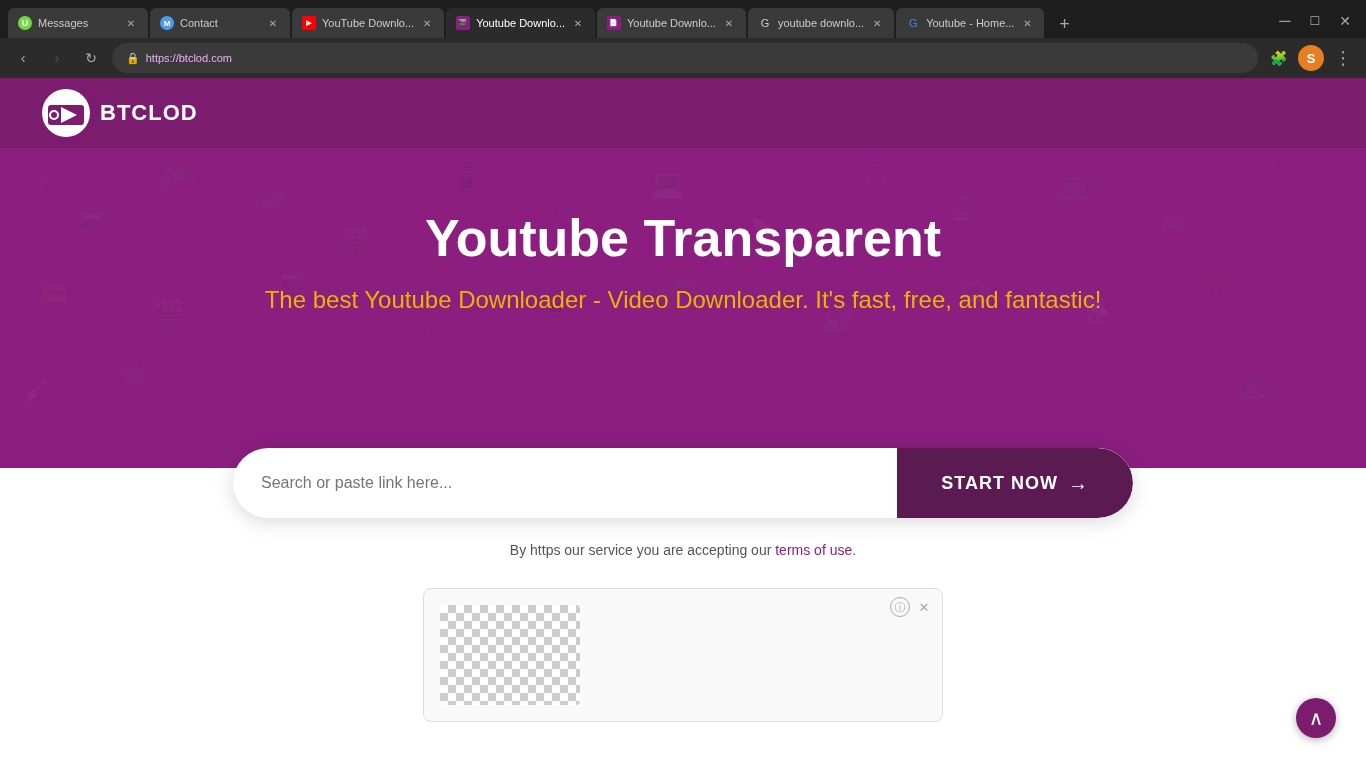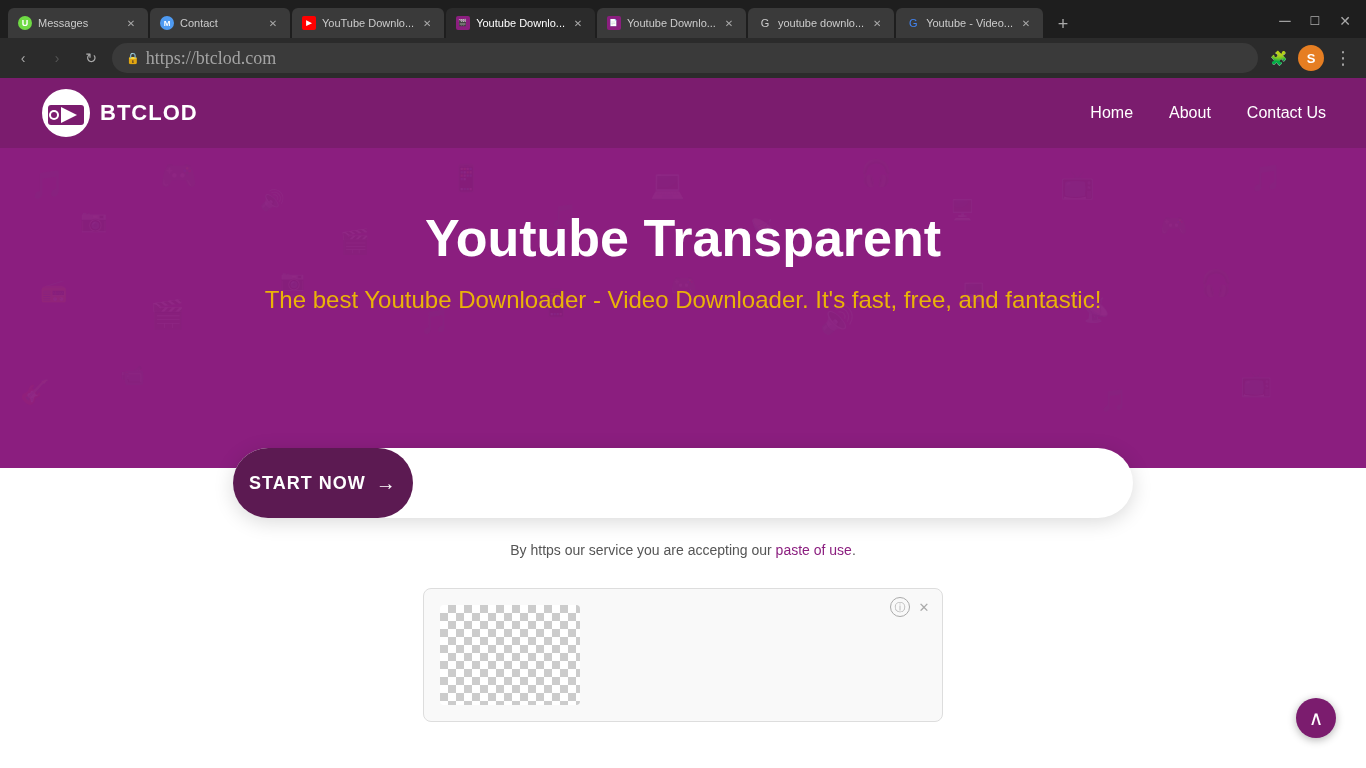--- a/index.html
+++ b/index.html
@@ -88,21 +88,21 @@
       border-radius: 20px;
       padding: 4px 14px;
       color: #fff;
       font-size: 13px;
       display: flex;
       align-items: center;
       gap: 6px;
       height: 30px;
     }
     .address-bar .lock-icon { color: #aaa; font-size: 11px; }
-    .address-text { color: #a3a3a3; font-size: 18px; font-family: Liberation Serif, serif; }
+    .address-text { color: #f0abfc; font-size: 11px; }
     .toolbar-right {
       display: flex; align-items: center; gap: 6px;
     }
     .toolbar-btn {
       width: 26px; height: 26px;
       display: flex; align-items: center; justify-content: center;
       border-radius: 50%; cursor: pointer; color: #aaa; font-size: 14px;
     }
     .profile-btn {
       width: 26px; height: 26px;
@@ -211,21 +211,21 @@
       padding: 0 28px;
       font-size: 16px;
       color: #999;
       background: transparent;
       height: 70px;
     }
     .search-btn {
       background: #5c1a52;
       color: #fff;
       border: none;
-      padding: 0 16px;
+      padding: 0 44px;
       height: 70px;
       font-size: 18px;
       font-weight: bold;
       letter-spacing: 1px;
       cursor: pointer;
       border-radius: 0 50px 50px 0;
       display: flex; align-items: center; gap: 10px;
       white-space: nowrap;
     }
     .search-btn .arrow { font-size: 20px; }
@@ -364,21 +364,21 @@
     </div>
 
     <div class="tab">
       <div class="tab-favicon" style="width:14px;height:14px;font-size:11px;">G</div>
       <span class="tab-label">youtube downlo...</span>
       <div class="tab-close">✕</div>
     </div>
 
     <div class="tab">
       <div class="tab-favicon" style="width:14px;height:14px;font-size:11px;color:#4285f4;">G</div>
-      <span class="tab-label">Youtube - Video...</span>
+      <span class="tab-label">Youtube - Home...</span>
       <div class="tab-close">✕</div>
     </div>
 
     <div class="tab-new">+</div>
 
     <div style="flex:1"></div>
 
     <div style="display:flex;align-items:center;gap:4px;padding-bottom:4px;">
       <div class="nav-btn" style="font-size:16px;">─</div>
       <div class="nav-btn" style="font-size:12px;">☐</div>
@@ -412,25 +412,20 @@
       <div style="position:relative;width:52px;height:52px;">
         <svg width="52" height="52" viewBox="0 0 52 52">
           <circle cx="26" cy="26" r="24" fill="white"></circle>
           <rect x="8" y="18" width="36" height="20" rx="3" fill="#7b1c6e"></rect>
           <polygon points="21,20 21,36 37,28" fill="white"></polygon>
           <circle cx="14" cy="28" r="5" fill="white"></circle>
           <circle cx="14" cy="28" r="3" fill="#7b1c6e"></circle>
         </svg>
       </div>
       <span class="logo-name">BTCLOD</span>
-    </div>
-    <div class="nav-links">
-      <a class="nav-link">Home</a>
-      <a class="nav-link">About</a>
-      <a class="nav-link">Contact Us</a>
     </div>
   </nav>
 
   <div class="hero">
 
     <div class="hero-bg-icons">
 
       <span class="bg-icon" style="top:20px;left:30px;font-size:28px;">🎵</span>
       <span class="bg-icon" style="top:60px;left:80px;font-size:22px;">📷</span>
       <span class="bg-icon" style="top:10px;left:160px;font-size:30px;">🎮</span>
@@ -461,29 +456,30 @@
       <span class="bg-icon" style="top:220px;left:1240px;font-size:26px;">📺</span>
     </div>
 
     <h1 class="hero-title">Youtube Transparent</h1>
     <p class="hero-subtitle">The best Youtube Downloader - Video Downloader. It's fast, free, and fantastic!</p>
   </div>
 
   <div style="background:#fff; padding-bottom:0;">
     <div class="search-area">
       <div class="search-container">
+        <input class="search-input" type="text" placeholder="Search or paste link here..." style="">
         <button class="search-btn">
           <span>START NOW</span>
           <span class="arrow">→</span>
         </button>
       </div>
     </div>
 
     <div class="terms-text">
-      <span>By https our service you are accepting our </span><a class="terms-link">paste of use</a><span>.</span>
+      <span>By https our service you are accepting our </span><a class="terms-link">terms of use</a><span>.</span>
     </div>
   </div>
 
   <div class="ad-area">
     <div class="ad-container">
       <div class="ad-info-row">
         <div class="ad-info-btn">ⓘ</div>
         <div class="ad-close-btn">✕</div>
       </div>
       <div class="ad-image-placeholder"></div>

